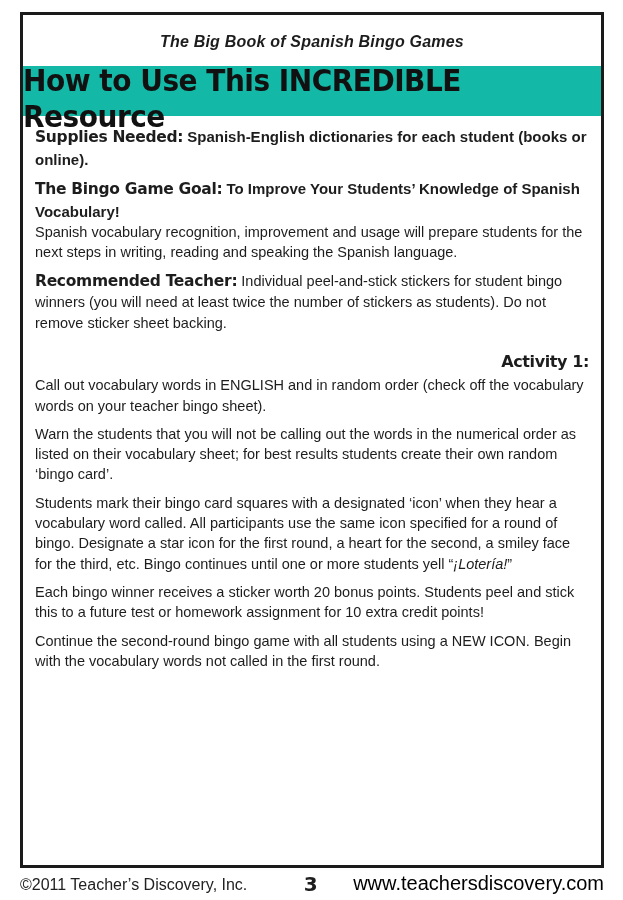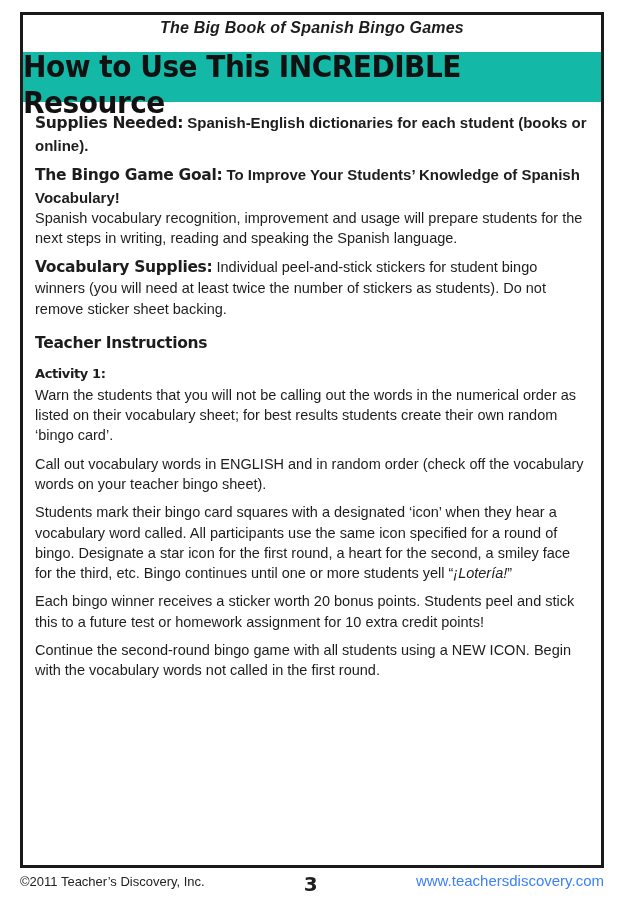--- a/index.html
+++ b/index.html
@@ -15,21 +15,21 @@
     left: 20px; top: 12px;
     width: 584px; height: 856px;
     border: 3px solid #1a1a1a;
     background: #ffffff;
   }
   .book-title {
     text-align: center;
     font-style: italic;
     font-weight: bold;
     font-size: 16px;
-    padding-top: 4px;
+    padding-top: 18px;
     letter-spacing: 0.2px;
   }
   .banner {
     margin-top: 15px;
     height: 50px;
     background: #14b8a6;
     display: flex;
     align-items: flex-start;
     justify-content: center;
   }
@@ -54,42 +54,43 @@
     letter-spacing: -0.3px;
   }
   .lead-bold { font-weight: bold; font-size: 15px; }
   .section-heading {
     font-size: 15.5px;
     letter-spacing: -0.3px;
     margin-top: 14px;
     margin-bottom: 6px;
   }
   .activity-heading {
-    font-size: 13px;
+    font-size: 16px;
     letter-spacing: -0.4px;
-    margin-top: 10px;
+    margin-top: 18px;
     margin-bottom: 2px;
+    text-align: right;
   }
   .footer {
     position: absolute;
     left: 20px; top: 872px;
     width: 584px;
     display: flex;
     align-items: baseline;
     justify-content: space-between;
     font-size: 13.5px;
   }
-  .footer-left { font-size: 13px; color: #222; }
+  .footer-left { font-size: 16px; color: #222; }
   .footer-page {
     position: absolute;
     left: 50%;
     transform: translateX(-60%);
     font-size: 20px;
   }
-  .footer-right { font-size: 15px; color: #3b82f6; }
+  .footer-right { font-size: 20px; color: #000000; }
   .italic { font-style: italic; }
 </style>
 </head>
 <body>
 
 <div class="page-box">
 
   <div class="book-title">The Big Book of Spanish Bingo Games</div>
 
   <div class="banner">
@@ -103,30 +104,29 @@
       <span class="lead-bold">Spanish-English dictionaries for each student (books or online).</span>
     </div>
 
     <div class="para">
       <span class="marker lead-label">The Bingo Game Goal:</span>
       <span class="lead-bold">To Improve Your Students’ Knowledge of Spanish Vocabulary!</span>
       <div>Spanish vocabulary recognition, improvement and usage will prepare students for the next steps in writing, reading and speaking the Spanish language.</div>
     </div>
 
     <div class="para">
-      <span class="marker lead-label">Vocabulary Supplies:</span>
+      <span class="marker lead-label">Recommended Teacher:</span>
       <span>Individual peel-and-stick stickers for student bingo winners (you will need at least twice the number of stickers as students). Do not remove sticker sheet backing.</span>
     </div>
 
-    <div class="marker section-heading">Teacher Instructions</div>
 
     <div class="marker activity-heading">Activity 1:</div>
 
+    <div class="para">Call out vocabulary words in ENGLISH and in random order (check off the vocabulary words on your teacher bingo sheet).</div>
     <div class="para">Warn the students that you will not be calling out the words in the numerical order as listed on their vocabulary sheet; for best results students create their own random ‘bingo card’.</div>
-    <div class="para">Call out vocabulary words in ENGLISH and in random order (check off the vocabulary words on your teacher bingo sheet).</div>
     <div class="para"><span>Students mark their bingo card squares with a designated ‘icon’ when they hear a vocabulary word called. All participants use the same icon specified for a round of bingo. Designate a star icon for the first round, a heart for the second, a smiley face for the third, etc. Bingo continues until one or more students yell “</span><span class="italic">¡Lotería!</span><span>”</span></div>
     <div class="para">Each bingo winner receives a sticker worth 20 bonus points. Students peel and stick this to a future test or homework assignment for 10 extra credit points!</div>
     <div class="para">Continue the second-round bingo game with all students using a NEW ICON. Begin with the vocabulary words not called in the first round.</div>
 
   </div>
 </div>
 
 <div class="footer">
   <span class="footer-left">©2011 Teacher’s Discovery, Inc.</span>
   <span class="marker footer-page">3</span>

